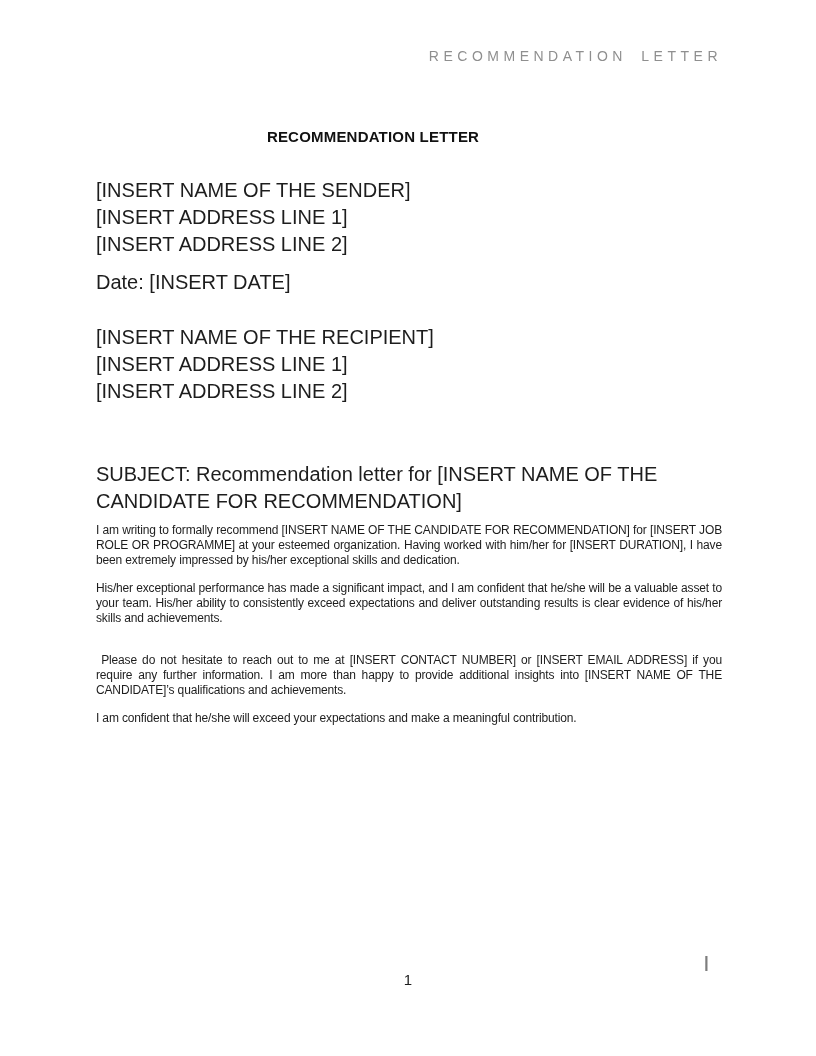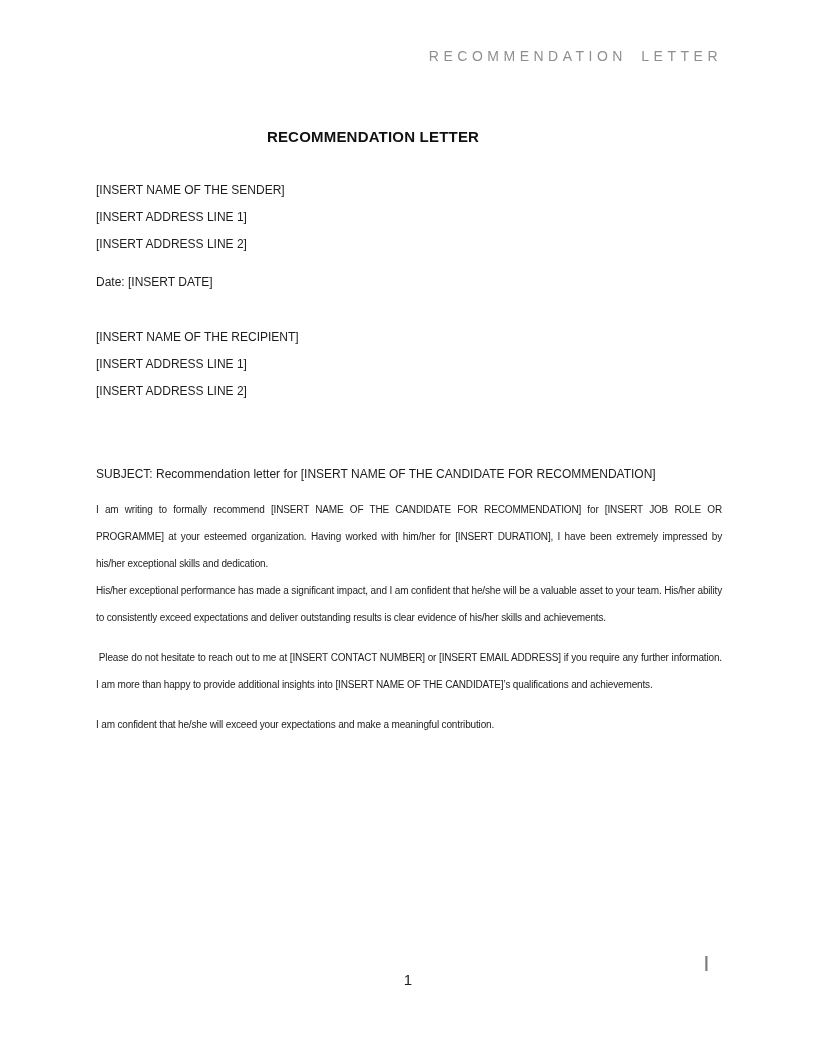--- a/index.html
+++ b/index.html
@@ -37,36 +37,36 @@
   .title {
     margin-top: 64px;
     line-height: 17px;
     font-size: 15px;
     font-weight: bold;
     letter-spacing: 0.2px;
     color: #111111;
     text-align: center;
     padding-right: 72px;
   }
-  .line { line-height: 27px; font-size: 12px; }
+  .line { line-height: 27px; font-size: 20px; }
   .block .line { line-height: 27px; }
   .sender { margin-top: 32px; }
   .date-line { margin-top: 11px; }
   .recipient { margin-top: 28px; }
   .subject-line { margin-top: 56px; }
   .salutation { margin-top: 5px; }
   .para {
-    font-size: 10px;
-    line-height: 27px;
+    font-size: 12px;
+    line-height: 15px;
     text-align: justify;
     letter-spacing: -0.15px;
   }
   .p1 { margin-top: 8px; }
-  .p2 { }
-  .p3 { margin-top: 13px; }
+  .p2 { margin-top: 13px; }
+  .p3 { margin-top: 27px; }
   .p4 { margin-top: 13px; }
   .closing { margin-top: 62px; }
   .page-number {
     position: absolute;
     left: 0;
     right: 0;
     top: 971px;
     text-align: center;
     font-size: 15px;
     color: #1d1d1d;

